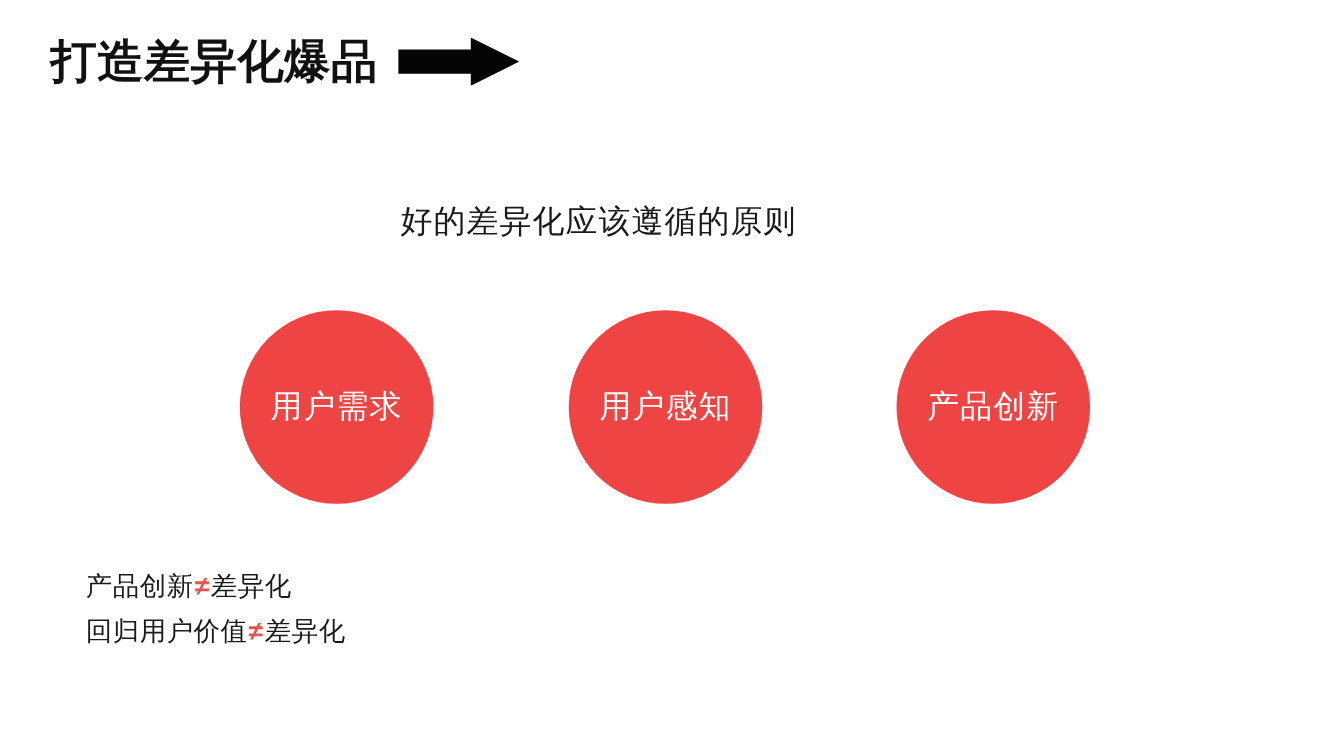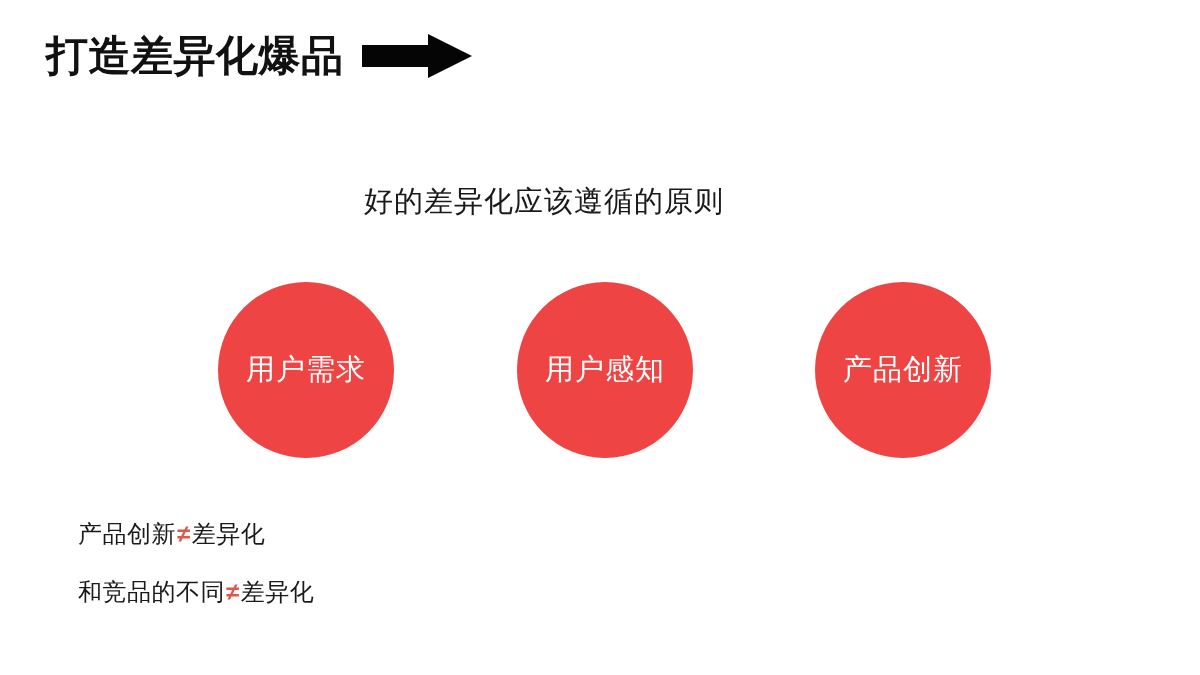--- a/index.html
+++ b/index.html
@@ -93,21 +93,21 @@
   
   .notes {
     position: absolute;
     left: 78px;
     top: 522px;
   }
   .note-line {
     font-size: 24px;
     color: #1a1a1a;
     line-height: 1;
-    margin-bottom: 34px;
+    margin-bottom: 17px;
     white-space: nowrap;
     letter-spacing: 0.5px;
   }
   .note-line:last-child { margin-bottom: 0; }
   .neq {
     color: #e0564d;
     font-weight: 600;
     padding: 0 1px;
   }
 </style>
@@ -139,17 +139,17 @@
     <div class="circle">
       <span class="circle-label">产品创新</span>
     </div>
   </div>
 
   <div class="notes">
     <div class="note-line">
       <span>产品创新</span><span class="neq">≠</span><span>差异化</span>
     </div>
     <div class="note-line">
-      <span>和竞品的不同</span><span class="neq">≠</span><span>差异化</span>
+      <span>回归用户价值</span><span class="neq">≠</span><span>差异化</span>
     </div>
   </div>
 
 </div>
 
 </body></html>

